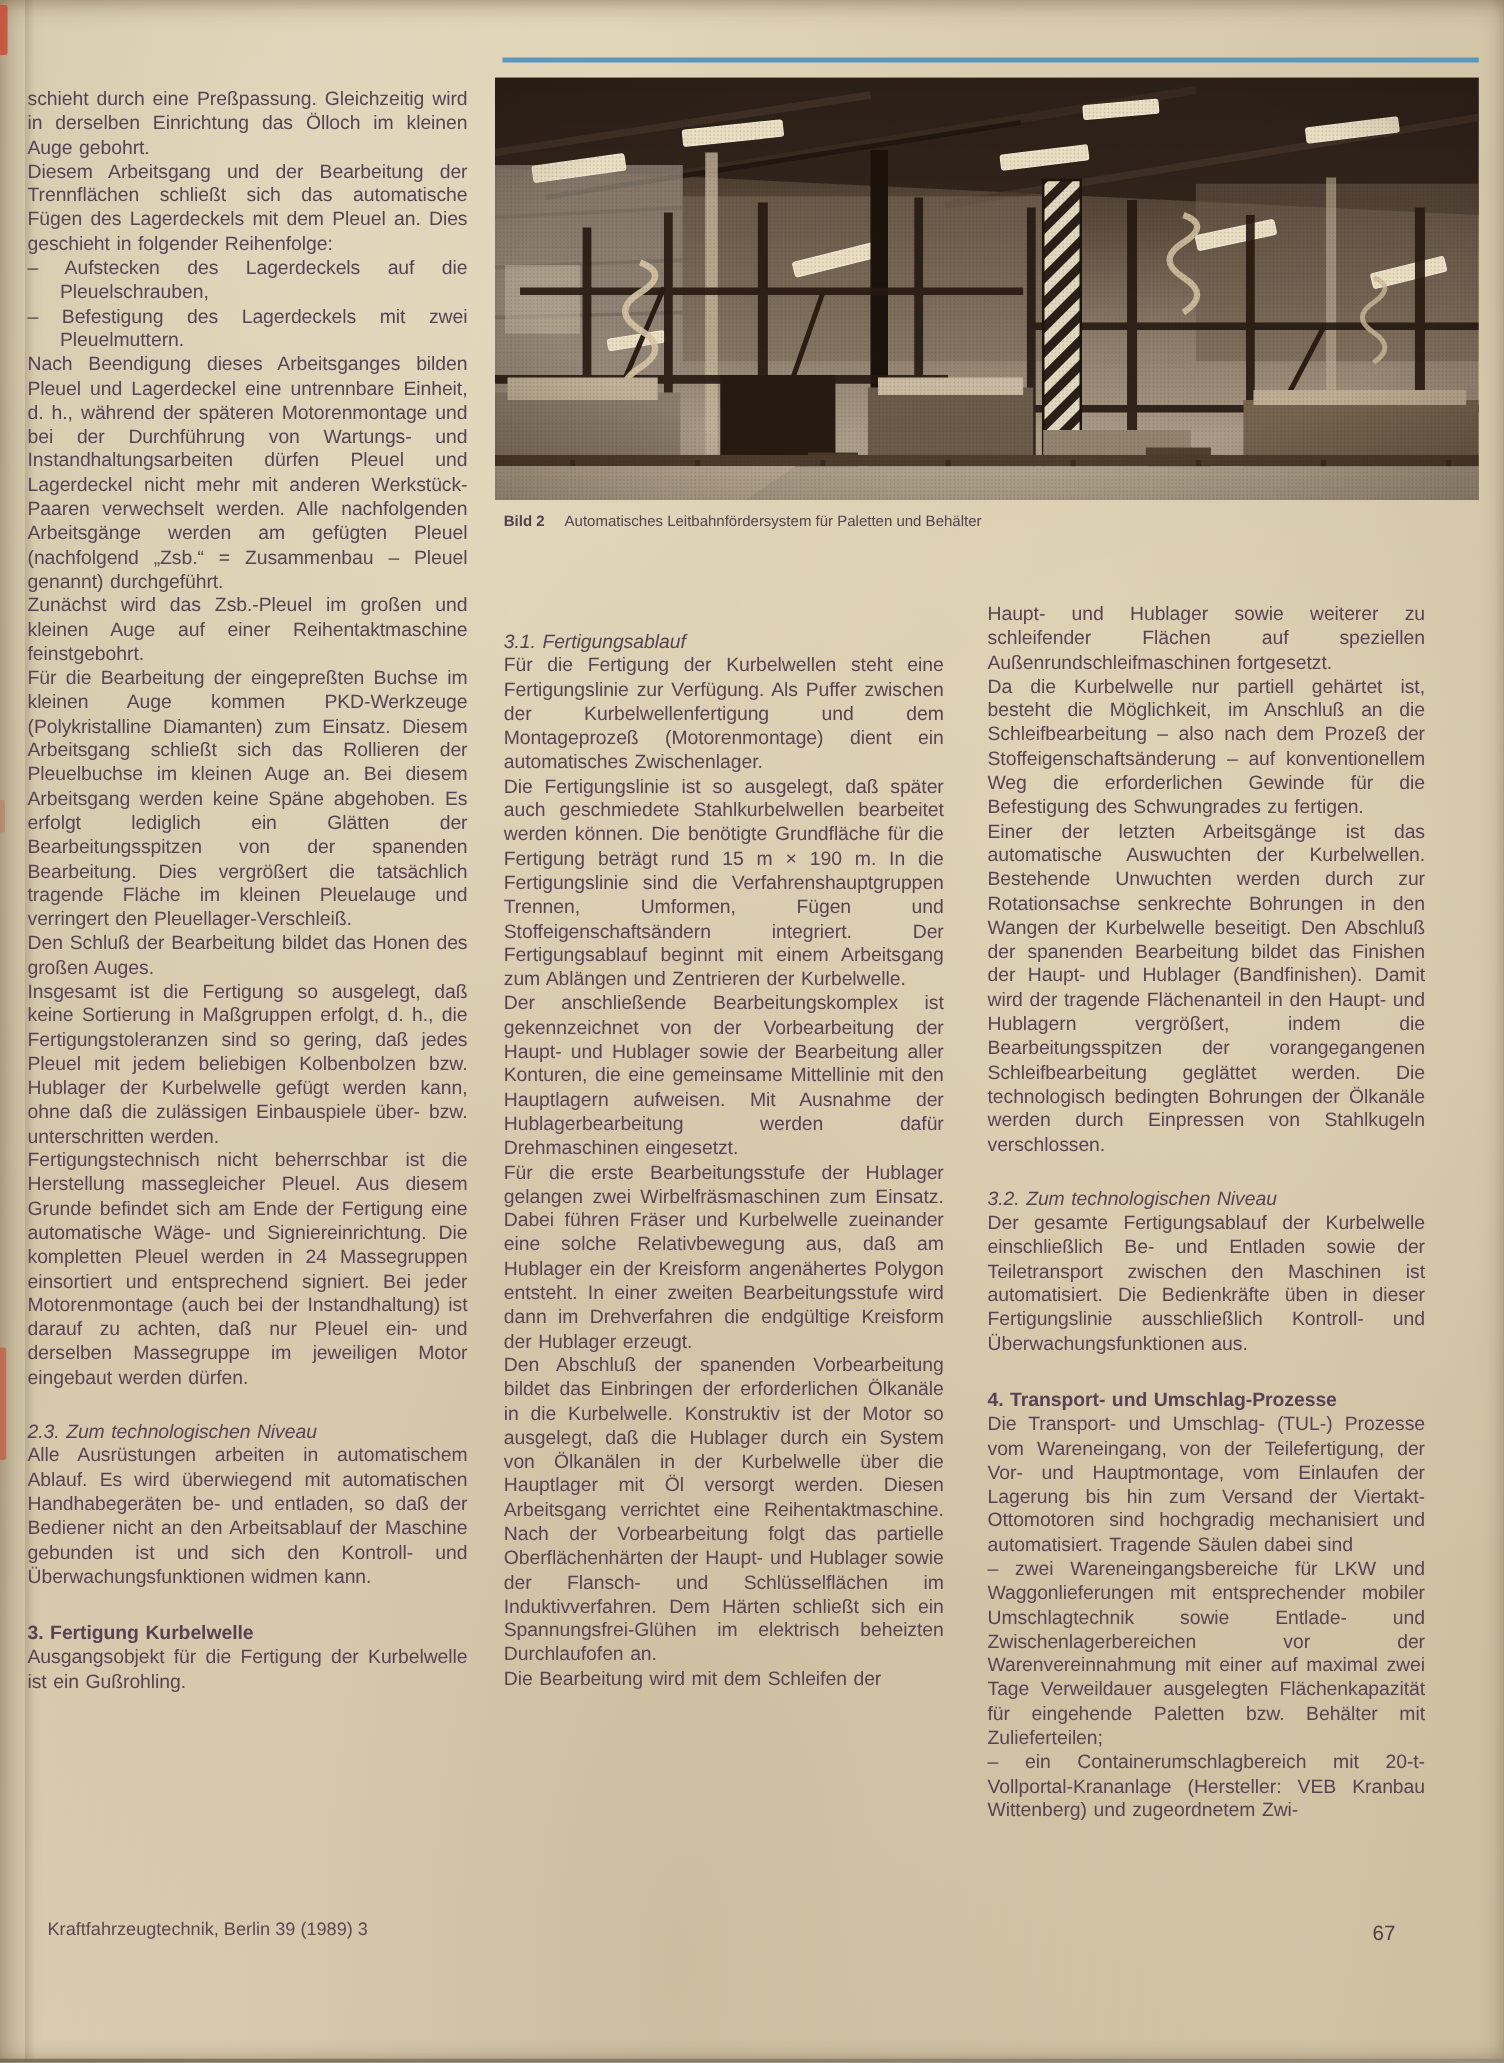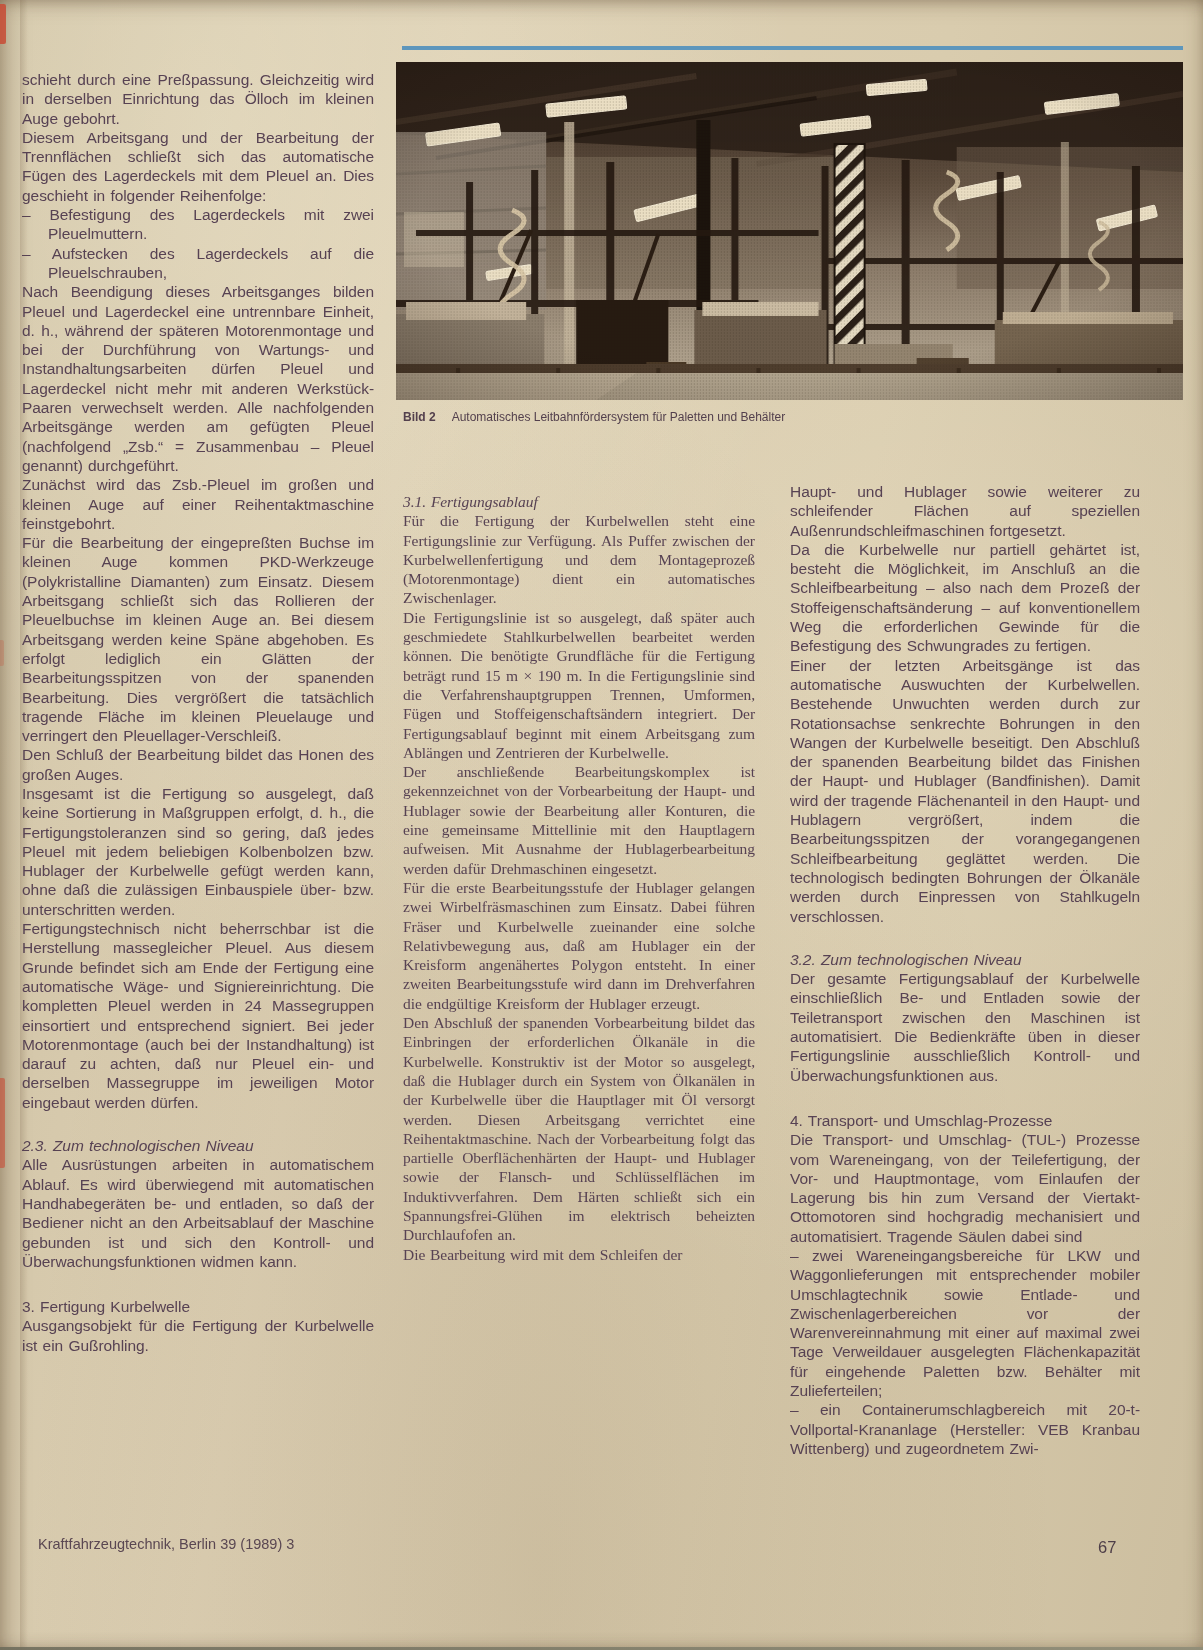--- a/index.html
+++ b/index.html
@@ -23,24 +23,24 @@
   .edge-mark{position:absolute;left:0;width:6px;background:#c84b35;border-radius:0 2px 2px 0;}
   .edge-mark.m1{top:4px;height:40px;opacity:.85;}
   .edge-mark.m2{top:1078px;height:90px;opacity:.6;width:5px;}
   .edge-mark.m3{top:640px;height:26px;opacity:.25;width:4px;}
 
   .col{position:absolute;font-size:15.5px;line-height:19.3px;text-align:justify;
        letter-spacing:-0.05px;word-spacing:1px;hyphens:auto;}
   .col p{margin:0;}
   .col p.li{padding-left:26px;text-indent:-26px;}
   .col p.hi{font-style:italic;margin-top:24px;}
-  .col p.hb{font-weight:normal;margin-top:26px;}
+  .col p.hb{font-weight:bold;margin-top:26px;}
   .col p.first{margin-top:0;}
   #col1{left:22px;top:70px;width:352px;}
-  #col2{left:403px;top:492px;width:352px;font-family:Liberation Serif, serif;}
+  #col2{left:403px;top:504px;width:352px;}
   #col3{left:790px;top:482px;width:350px;}
 
   .rule{position:absolute;left:402px;top:46px;width:781px;height:4px;background:#5d96bc;}
   .photo{position:absolute;left:396px;top:62px;width:787px;height:338px;display:block;}
   .photo svg{display:block;width:100%;height:100%;}
   .caption{position:absolute;left:403px;top:410px;width:780px;font-size:12px;
            color:#53404d;letter-spacing:0;}
   .caption b{margin-right:16px;}
 
   .footer{position:absolute;left:38px;top:1536px;font-size:14.5px;color:#5a4752;}
@@ -164,22 +164,22 @@
     </svg>
   </div>
 
   <div class="caption">
     <b>Bild 2</b><span>Automatisches Leitbahnfördersystem für Paletten und Behälter</span>
   </div>
 
   <div class="col" id="col1">
     <p class="p">schieht durch eine Preßpassung. Gleichzeitig wird in derselben Einrichtung das Ölloch im kleinen Auge gebohrt.</p>
     <p class="p">Diesem Arbeitsgang und der Bearbeitung der Trennflächen schließt sich das automatische Fügen des Lagerdeckels mit dem Pleuel an. Dies geschieht in folgender Reihenfolge:</p>
+    <p class="li">–  Aufstecken des Lagerdeckels auf die Pleuelschrauben,</p>
     <p class="li">–  Befestigung des Lagerdeckels mit zwei Pleuelmuttern.</p>
-    <p class="li">–  Aufstecken des Lagerdeckels auf die Pleuelschrauben,</p>
     <p class="p">Nach Beendigung dieses Arbeitsganges bilden Pleuel und Lagerdeckel eine untrennbare Einheit, d. h., während der späteren Motorenmontage und bei der Durchführung von Wartungs- und Instandhaltungsarbeiten dürfen Pleuel und Lagerdeckel nicht mehr mit anderen Werkstück-Paaren verwechselt werden. Alle nachfolgenden Arbeitsgänge werden am gefügten Pleuel (nachfolgend „Zsb.“ = Zusammenbau – Pleuel genannt) durchgeführt.</p>
     <p class="p">Zunächst wird das Zsb.-Pleuel im großen und kleinen Auge auf einer Reihentaktmaschine feinstgebohrt.</p>
     <p class="p">Für die Bearbeitung der eingepreßten Buchse im kleinen Auge kommen PKD-Werkzeuge (Polykristalline Diamanten) zum Einsatz. Diesem Arbeitsgang schließt sich das Rollieren der Pleuelbuchse im kleinen Auge an. Bei diesem Arbeitsgang werden keine Späne abgehoben. Es erfolgt lediglich ein Glätten der Bearbeitungsspitzen von der spanenden Bearbeitung. Dies vergrößert die tatsächlich tragende Fläche im kleinen Pleuelauge und verringert den Pleuellager-Verschleiß.</p>
     <p class="p">Den Schluß der Bearbeitung bildet das Honen des großen Auges.</p>
     <p class="p">Insgesamt ist die Fertigung so ausgelegt, daß keine Sortierung in Maßgruppen erfolgt, d. h., die Fertigungstoleranzen sind so gering, daß jedes Pleuel mit jedem beliebigen Kolbenbolzen bzw. Hublager der Kurbelwelle gefügt werden kann, ohne daß die zulässigen Einbauspiele über- bzw. unterschritten werden.</p>
     <p class="p">Fertigungstechnisch nicht beherrschbar ist die Herstellung massegleicher Pleuel. Aus diesem Grunde befindet sich am Ende der Fertigung eine automatische Wäge- und Signiereinrichtung. Die kompletten Pleuel werden in 24 Massegruppen einsortiert und entsprechend signiert. Bei jeder Motorenmontage (auch bei der Instandhaltung) ist darauf zu achten, daß nur Pleuel ein- und derselben Massegruppe im jeweiligen Motor eingebaut werden dürfen.</p>
     <p class="hi">2.3. Zum technologischen Niveau</p>
     <p class="p">Alle Ausrüstungen arbeiten in automatischem Ablauf. Es wird überwiegend mit automatischen Handhabegeräten be- und entladen, so daß der Bediener nicht an den Arbeitsablauf der Maschine gebunden ist und sich den Kontroll- und Überwachungsfunktionen widmen kann.</p>
     <p class="hb">3.  Fertigung Kurbelwelle</p>
     <p class="p">Ausgangsobjekt für die Fertigung der Kurbelwelle ist ein Gußrohling.</p>

